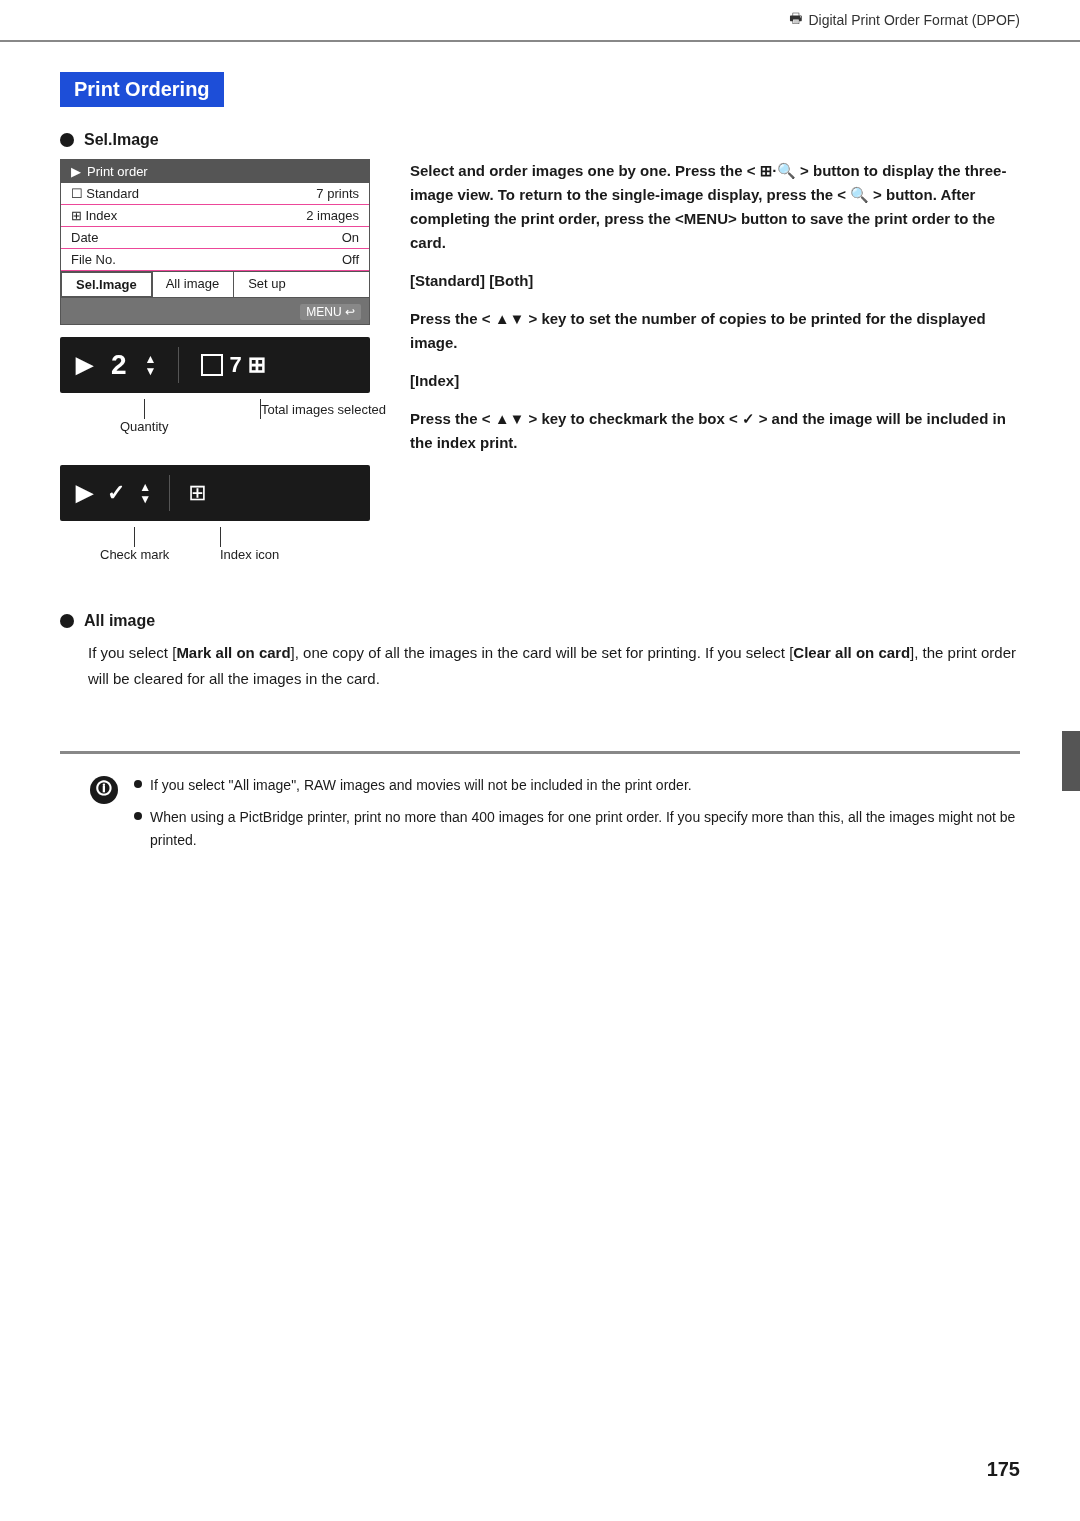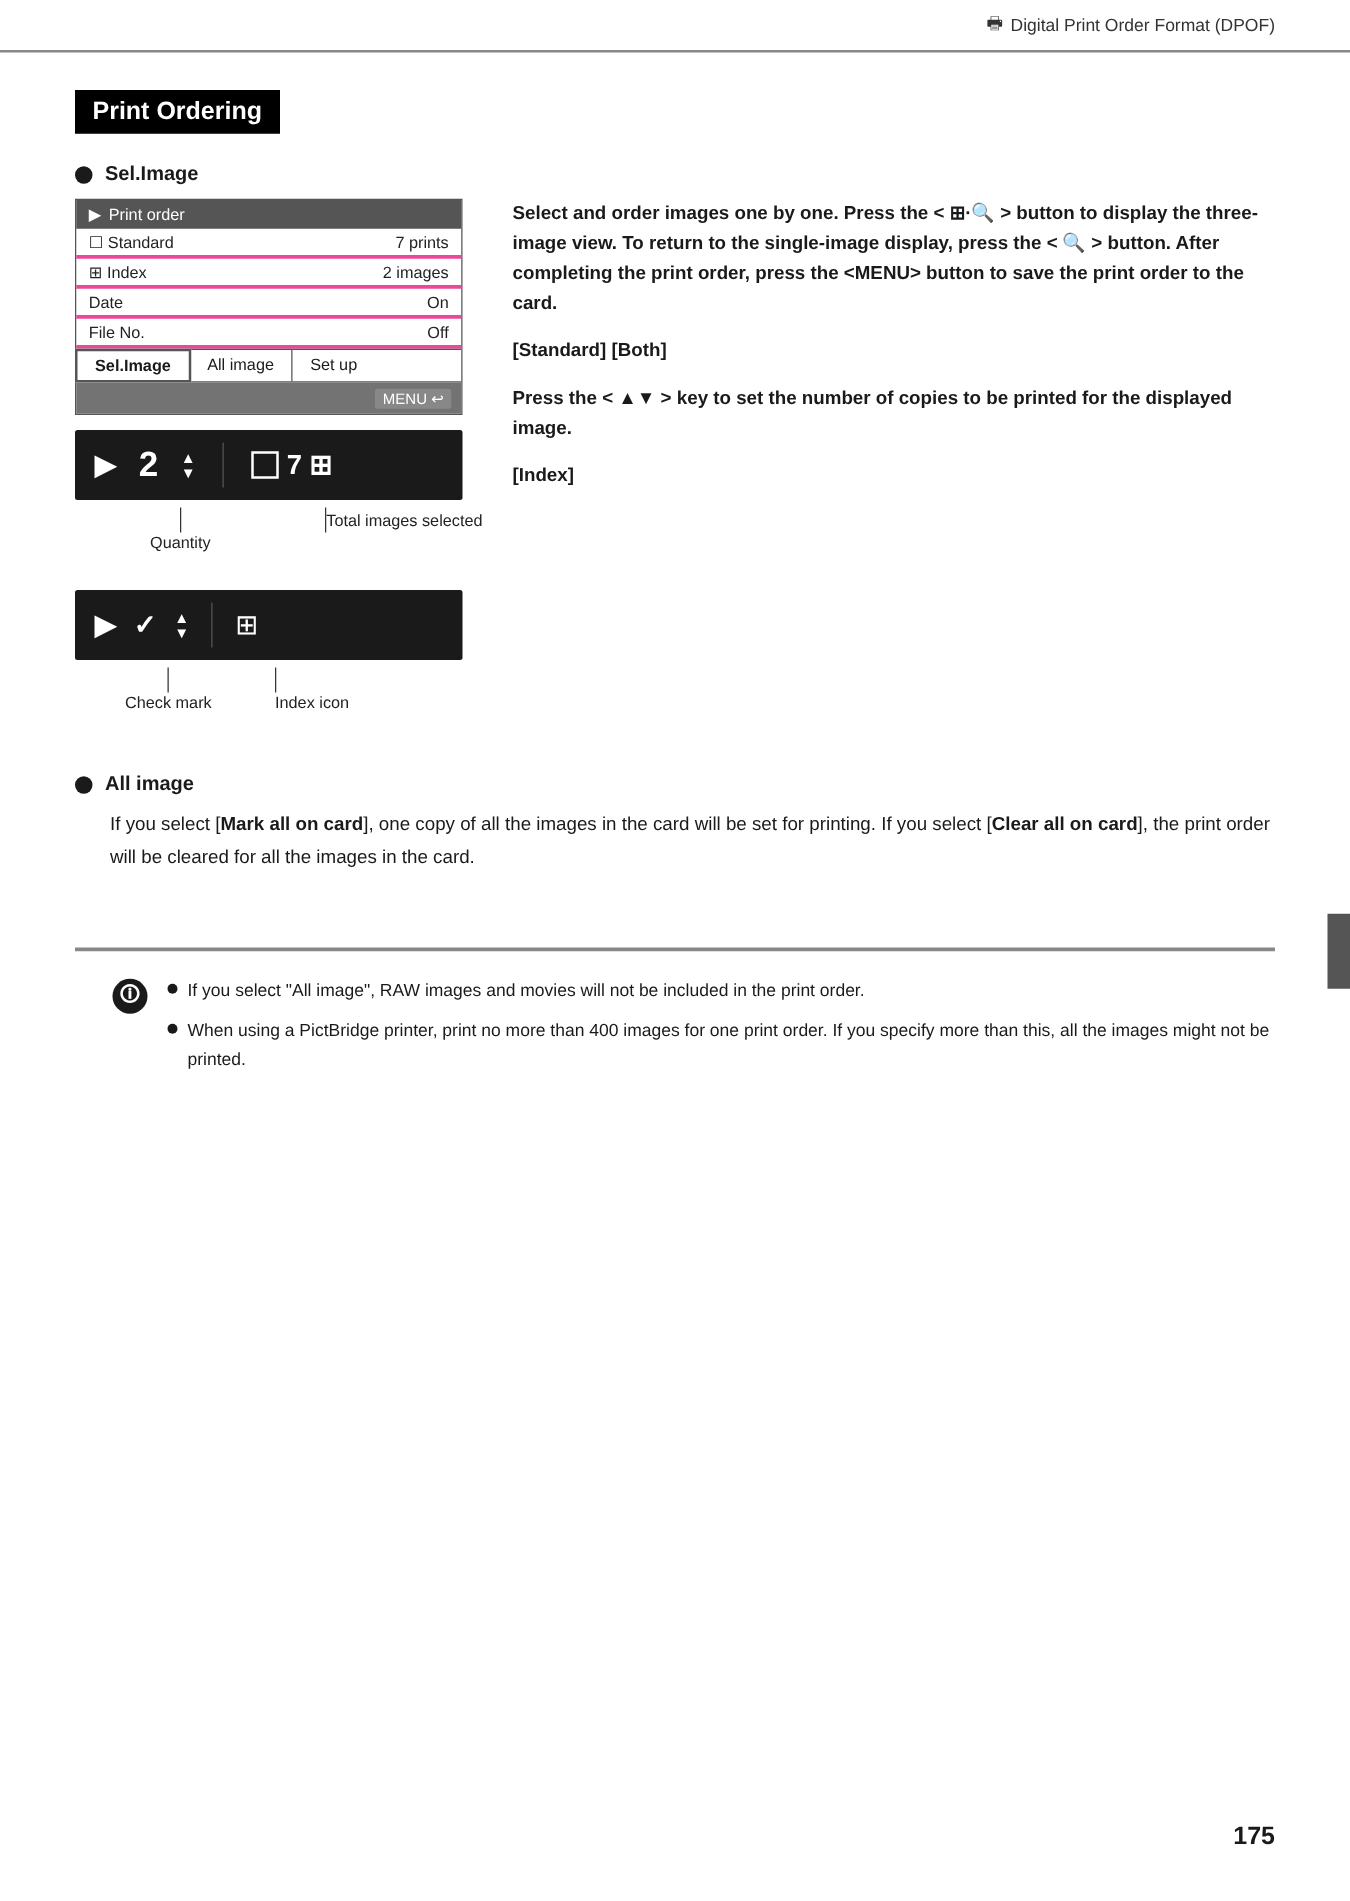--- a/index.html
+++ b/index.html
@@ -31,21 +31,21 @@
       gap: 6px;
     }
 
     
     .main-content {
       padding: 30px 60px 60px 60px;
     }
 
     
     .page-title-box {
-      background: #000000;
+      background: #1d4ed8;
       display: inline-block;
       padding: 6px 14px;
       margin-bottom: 24px;
     }
 
     .page-title-box span {
       color: #ffffff;
       font-size: 20px;
       font-weight: bold;
     }
@@ -105,21 +105,21 @@
 
     .print-order-body {
       padding: 0;
     }
 
     .print-row {
       display: flex;
       justify-content: space-between;
       padding: 3px 10px;
       font-size: 13px;
-      border-bottom: 3px solid #ec4899;
+      border-bottom: 1px solid #ec4899;
     }
 
     .print-row:last-child {
       border-bottom: none;
     }
 
     .print-row .label { color: #222; }
     .print-row .value { color: #222; }
 
     
@@ -496,20 +496,23 @@
       <p>
         Select and order images one by one. Press the &lt; ⊞·🔍 &gt; button to display the three-image view. To return to the single-image display, press the &lt; 🔍 &gt; button. After completing the print order, press the &lt;MENU&gt; button to save the print order to the card.
       </p>
 
       <p class="sub-heading">[Standard] [Both]</p>
       <p>
         Press the &lt; ▲▼ &gt; key to set the number of copies to be printed for the displayed image.
       </p>
 
       <p class="sub-heading">[Index]</p>
+      <p>
+        Press the &lt; ▲▼ &gt; key to checkmark the box &lt; ✓ &gt; and the image will be included in the index print.
+      </p>
     </div>
 
   </div>
 
   
   <div class="all-image-section">
     <div class="section-heading">
       <div class="bullet-dot"></div>
       <span class="section-heading-text">All image</span>
     </div>

